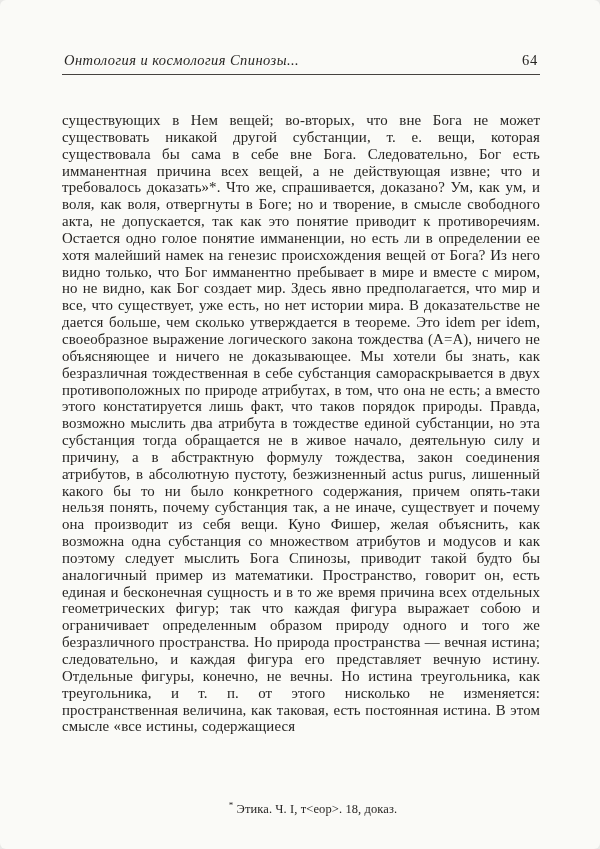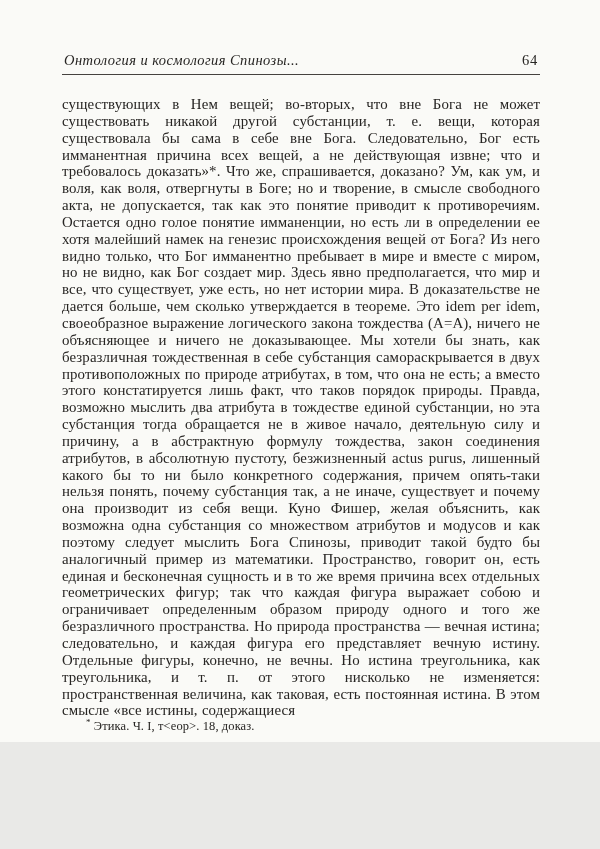--- a/index.html
+++ b/index.html
@@ -2,67 +2,69 @@
 <html><head>
   <meta charset="utf-8">
   <style>
     html, body {
       margin: 0;
       padding: 0;
       background: #e9e9e7;
     }
     .page {
       width: 600px;
-      height: 742px;
+      height: 849px;
       margin: 0 auto;
       background: #fafaf7;
       box-sizing: border-box;
       padding: 52px 60px 28px 62px;
       display: flex;
       flex-direction: column;
       color: #272523;
       font-family: "Liberation Serif", "DejaVu Serif", serif;
+      border-radius: 6px;
     }
     .page-header {
       display: flex;
       justify-content: space-between;
       align-items: baseline;
       font-size: 14.5px;
       padding: 0 2px 5px 2px;
       border-bottom: 1px solid #45423f;
     }
     .running-title {
       font-style: italic;
       letter-spacing: 0.03em;
     }
     .page-number {
       font-style: normal;
       letter-spacing: 0.05em;
     }
     .page-body {
-      margin-top: 21px;
+      margin-top: 37px;
       flex: 0 0 auto;
     }
     .body-paragraph {
       margin: 0;
       font-size: 14.9px;
       line-height: 16.85px;
       text-align: justify;
       letter-spacing: 0.1px;
       word-spacing: 0.5px;
       hyphens: auto;
       -webkit-hyphens: auto;
     }
     .footnote {
       margin-top: auto;
       font-size: 12.5px;
       line-height: 15px;
       text-indent: 24px;
       padding-bottom: 4px;
       letter-spacing: 0.1px;
+      text-align: center;
     }
     .footnote sup {
       font-size: 9px;
       line-height: 0;
       vertical-align: super;
     }
   </style>
 </head>
 <body>
 

